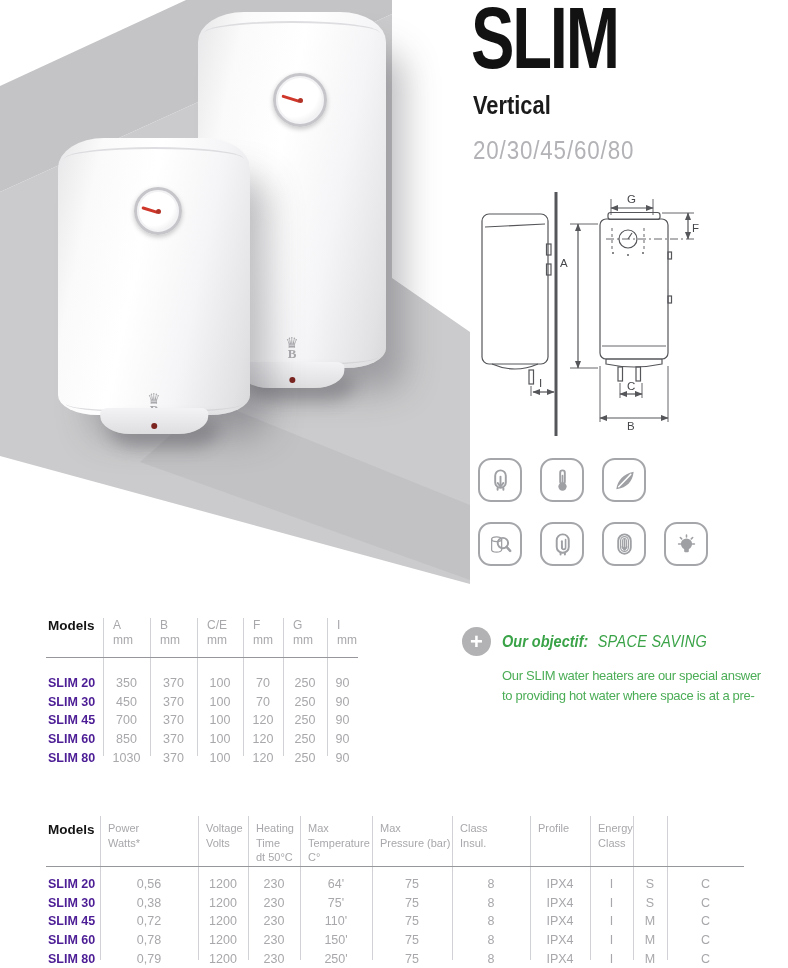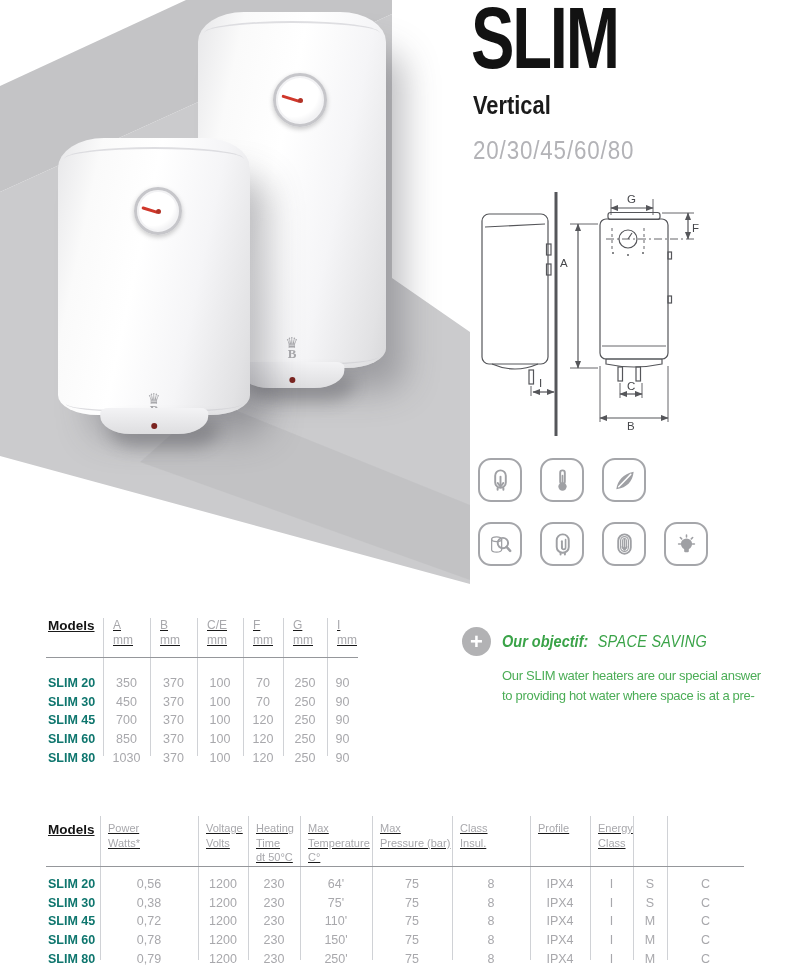--- a/index.html
+++ b/index.html
@@ -76,26 +76,26 @@
     color:#3aa348;transform:scaleX(.88);transform-origin:left top;}
   .obj-title .ob{font-weight:700;}
   .obj-title .or{font-weight:400;margin-left:6px;letter-spacing:.3px;}
   .obj-body{position:absolute;left:40px;top:54px;font-size:13px;line-height:20px;color:#4bad56;
     letter-spacing:-.3px;white-space:nowrap;}
 
   
   .tbl{position:absolute;}
   .vline{position:absolute;top:2px;bottom:0;width:1px;background:#d0d2d6;}
   .hrule{position:absolute;left:0;right:0;height:1px;background:#95979b;}
-  .hrow{display:grid;text-decoration:underline;}
+  .hrow{display:grid;}
   .hc{font-size:12px;color:#a8a8ac;line-height:15px;padding-left:10px;padding-top:2px;}
   .hc.mh{font-weight:700;color:#141414;font-size:13.5px;padding-left:2px;}
   .drow{display:grid;height:18.6px;align-items:center;}
   .dc{text-align:center;font-size:12.5px;color:#a8a8ac;}
-  .dc.model{text-align:left;font-weight:700;color:#0f766e;padding-left:2px;}
+  .dc.model{text-align:left;font-weight:700;color:#4c1d95;padding-left:2px;}
 
   .dimtbl{left:46px;top:616px;width:312px;height:140px;}
   .dimtbl .hrow{grid-template-columns:57px 47px 47px 46px 40px 44px 31px;height:49px;}
   .dimtbl .drow{grid-template-columns:57px 47px 47px 46px 40px 44px 31px;}
   .dimtbl .hrule{top:41px;}
 
   .spectbl{left:46px;top:814px;width:698px;height:146px;}
   .spectbl .hrow{grid-template-columns:54px 98px 50px 52px 72px 80px 78px 60px 43px 34px 77px;height:54px;}
   .spectbl .drow{grid-template-columns:54px 98px 50px 52px 72px 80px 78px 60px 43px 34px 77px;}
   .spectbl .hrule{top:52px;}

